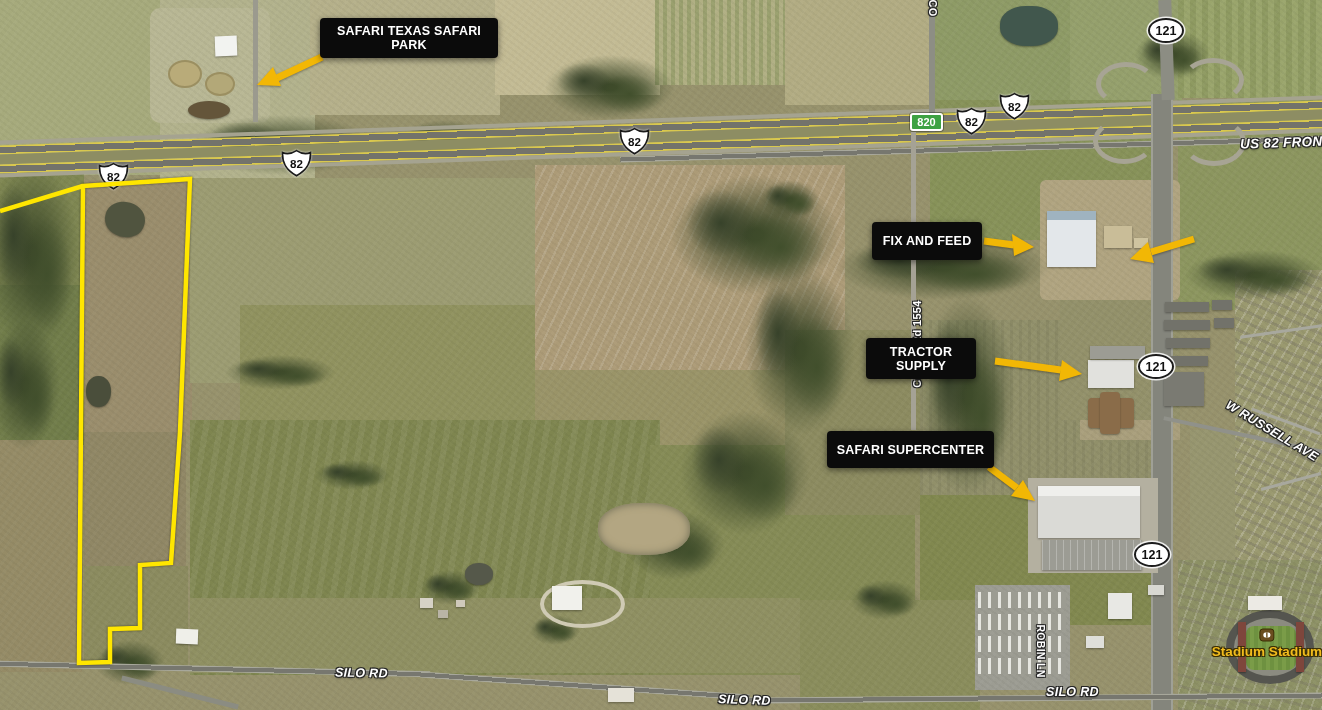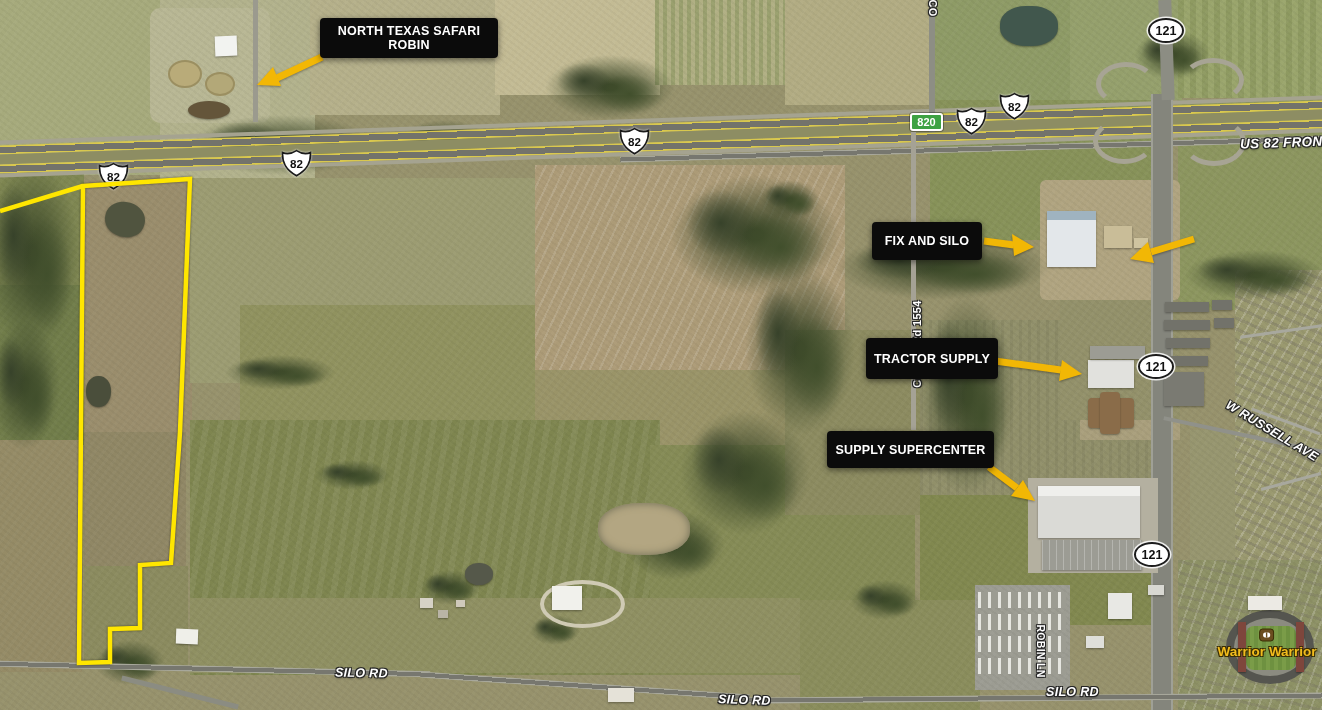--- a/index.html
+++ b/index.html
@@ -232,21 +232,21 @@
     <span class="road-label plain" style="left:917px;top:344px;font-size:11px;transform:translate(-50%,-50%) rotate(-90deg)">County Rd 1554</span>
     <span class="road-label plain" style="left:1041px;top:651px;font-size:10.5px;transform:translate(-50%,-50%) rotate(90deg)">ROBIN LN</span>
     <span class="road-label plain" style="left:933px;top:8px;font-size:11px;transform:translate(-50%,-50%) rotate(90deg)">CO</span>
 
     <div style="position:absolute;left:1267px;top:628px;transform:translateX(-50%);text-align:center;">
       <svg width="16" height="14" viewBox="0 0 16 14" style="display:block;margin:0 auto;">
         <rect x="1" y="1" width="14" height="12" rx="3" fill="#6b4d1f" stroke="#3a2e05" stroke-width="1"></rect>
         <rect x="4.5" y="4.5" width="7" height="5" rx="2" fill="#ffffff"></rect>
         <rect x="7.3" y="4.5" width="1.4" height="5" fill="#6b4d1f"></rect>
       </svg>
-      <span class="poi-label" style="position:static;">Warrior Warrior</span>
+      <span class="poi-label" style="position:static;">Stadium Stadium</span>
     </div>
   </div>
 
   <svg class="overlay z7" width="1322" height="710">
     <path d="M83,186 L190,179 L180,432 L171,563 L140,565 L140,628 L110,629 L110,662 L79,663 Z" fill="none" stroke-width="4.5" stroke-linejoin="miter" style="filter:drop-shadow(0 0 1px rgba(0,0,0,.5))" stroke="#FFE600"></path>
     <path d="M0,211 L83,186" fill="none" stroke-width="4.5" stroke="#FFE600"></path>
   </svg>
 
   <svg class="overlay z8" width="1322" height="710" style="filter:drop-shadow(0 1px 1px rgba(0,0,0,.35))">
     <line x1="322" y1="57" x2="277" y2="78" stroke-width="7" stroke="#F2B705"></line>
@@ -256,26 +256,26 @@
     <line x1="1194" y1="239" x2="1151" y2="252" stroke-width="7" stroke="#F2B705"></line>
     <polygon points="1130,259 1148,242 1154,263" fill="#F2B705"></polygon>
     <line x1="995" y1="361" x2="1061" y2="370" stroke-width="7" stroke="#F2B705"></line>
     <polygon points="1082,374 1059,381 1062,360" fill="#F2B705"></polygon>
     <line x1="989" y1="467" x2="1017" y2="488" stroke-width="7" stroke="#F2B705"></line>
     <polygon points="1035,501 1011,496 1023,480" fill="#F2B705"></polygon>
   </svg>
 
   <div class="layer z9" style="pointer-events:none;">
     <div class="ann-box" style="left:320px;top:18px;width:178px;height:40px">
-      <span>NORTH TEXAS SAFARI ROBIN</span>
+      <span>SAFARI TEXAS SAFARI PARK</span>
     </div>
     <div class="ann-box" style="left:872px;top:222px;width:110px;height:38px">
-      <span>FIX AND SILO</span>
-    </div>
-    <div class="ann-box" style="left:866px;top:338px;width:132px;height:41px">
+      <span>FIX AND FEED</span>
+    </div>
+    <div class="ann-box" style="left:866px;top:338px;width:110px;height:41px">
       <span>TRACTOR SUPPLY</span>
     </div>
     <div class="ann-box" style="left:827px;top:431px;width:167px;height:37px">
-      <span>SUPPLY SUPERCENTER</span>
+      <span>SAFARI SUPERCENTER</span>
     </div>
   </div>
 
 </div>
 
 </body></html>

